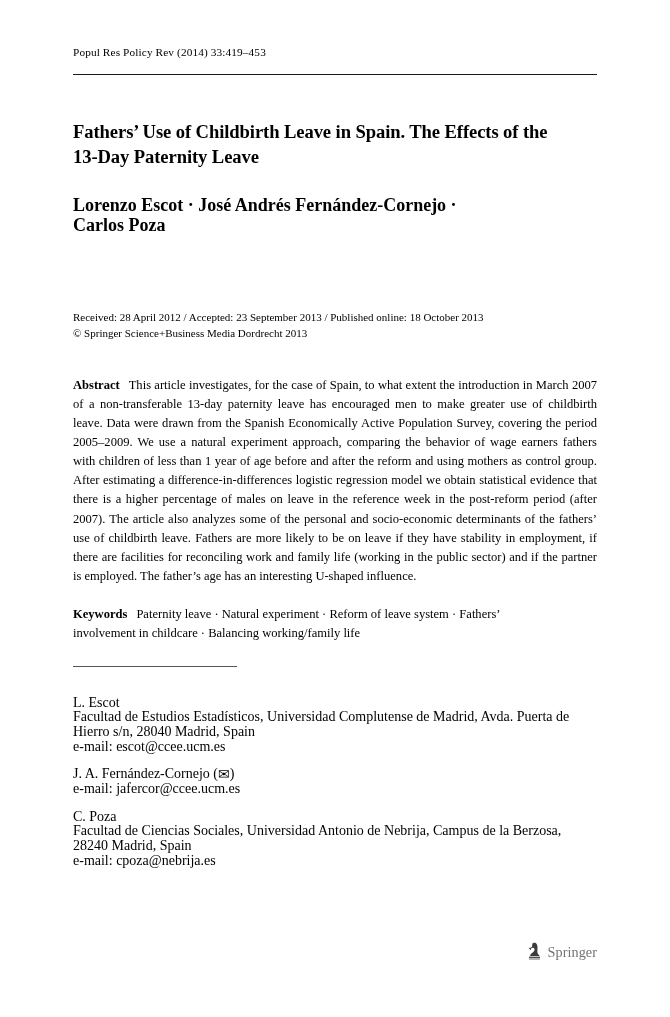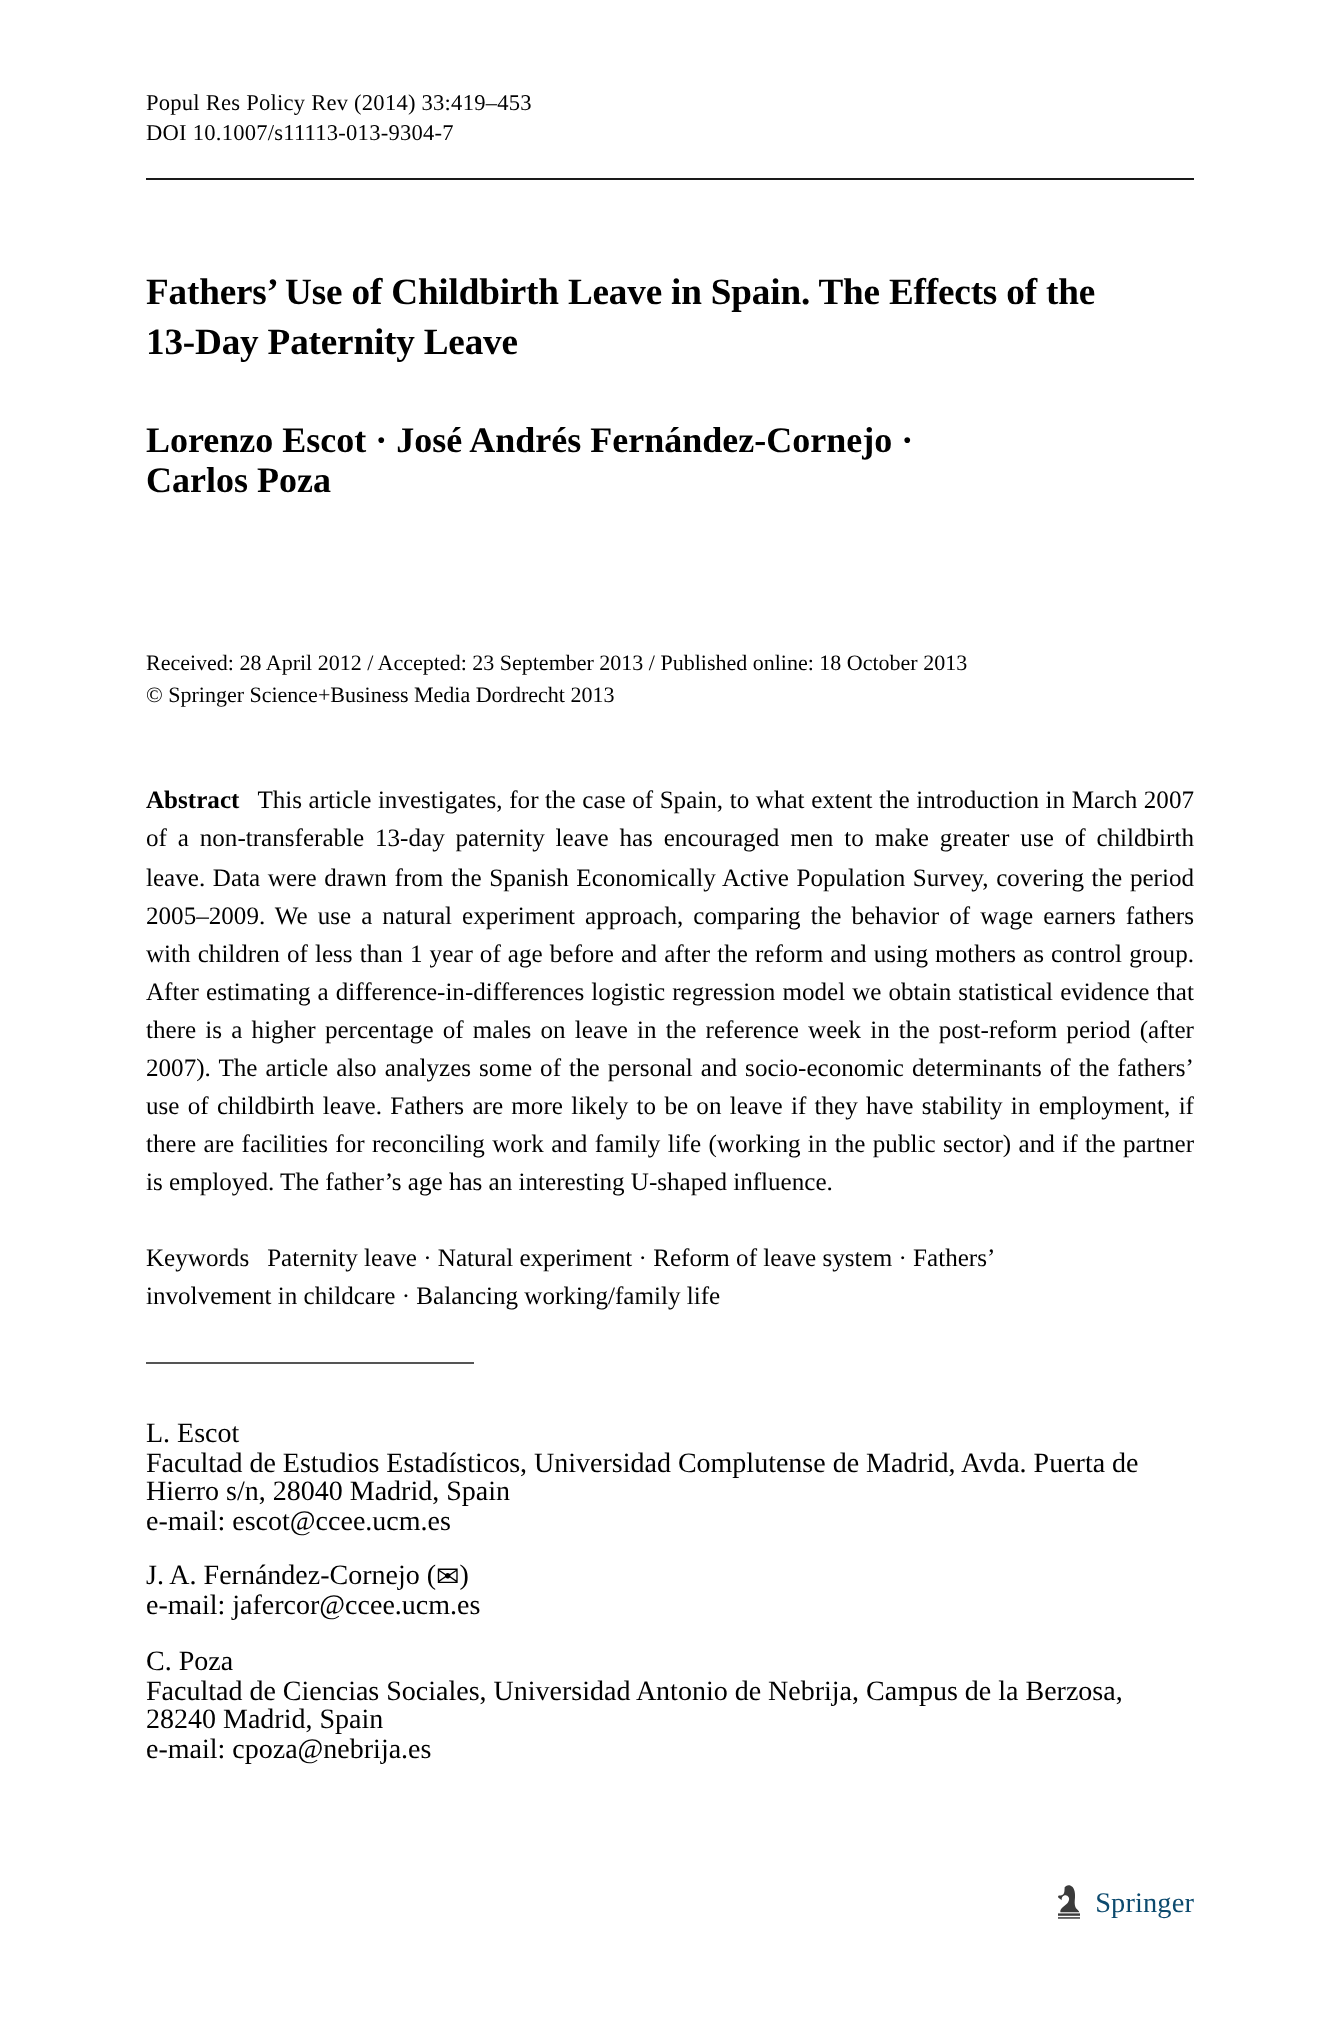--- a/index.html
+++ b/index.html
@@ -86,21 +86,21 @@
   .abstract .gap { display: inline-block; width: 9px; }
 
   
   .keywords {
     margin-top: 19px;
     font-size: 12.55px;
     line-height: 19.05px;
     width: 470px;
     text-align: left;
   }
-  .keywords .lbl { font-weight: normal; }
+  .keywords .lbl { font-weight: bold; }
   .keywords .gap { display: inline-block; width: 9px; }
 
   
   .rule-foot {
     margin-top: 23px;
     border: 0;
     border-top: 1.1px solid #555555;
     width: 164px;
     margin-left: 0;
   }
@@ -127,34 +127,33 @@
     align-items: center;
     gap: 5px;
   }
   .springer .mark {
     width: 17px;
     height: 20px;
     display: block;
   }
   .springer .word {
     font-size: 14.2px;
-    color: #0c4a6e;
+    color: #737373;
     letter-spacing: 0.005em;
   }
 </style>
 </head>
 <body>
 
 <div class="page">
 
   <div class="content">
 
     <div class="journal-head">
       <div>Popul Res Policy Rev (2014) 33:419–453</div>
-      <div>DOI 10.1007/s11113-013-9304-7</div>
     </div>
 
     <hr class="rule-top">
 
     <div class="title">Fathers’ Use of Childbirth Leave in Spain. The Effects of the 13-Day Paternity Leave</div>
 
     <div class="authors">Lorenzo Escot · José Andrés Fernández-Cornejo · Carlos Poza</div>
 
     <div class="history">
       <div>Received: 28 April 2012 / Accepted: 23 September 2013 / Published online: 18 October 2013</div>

